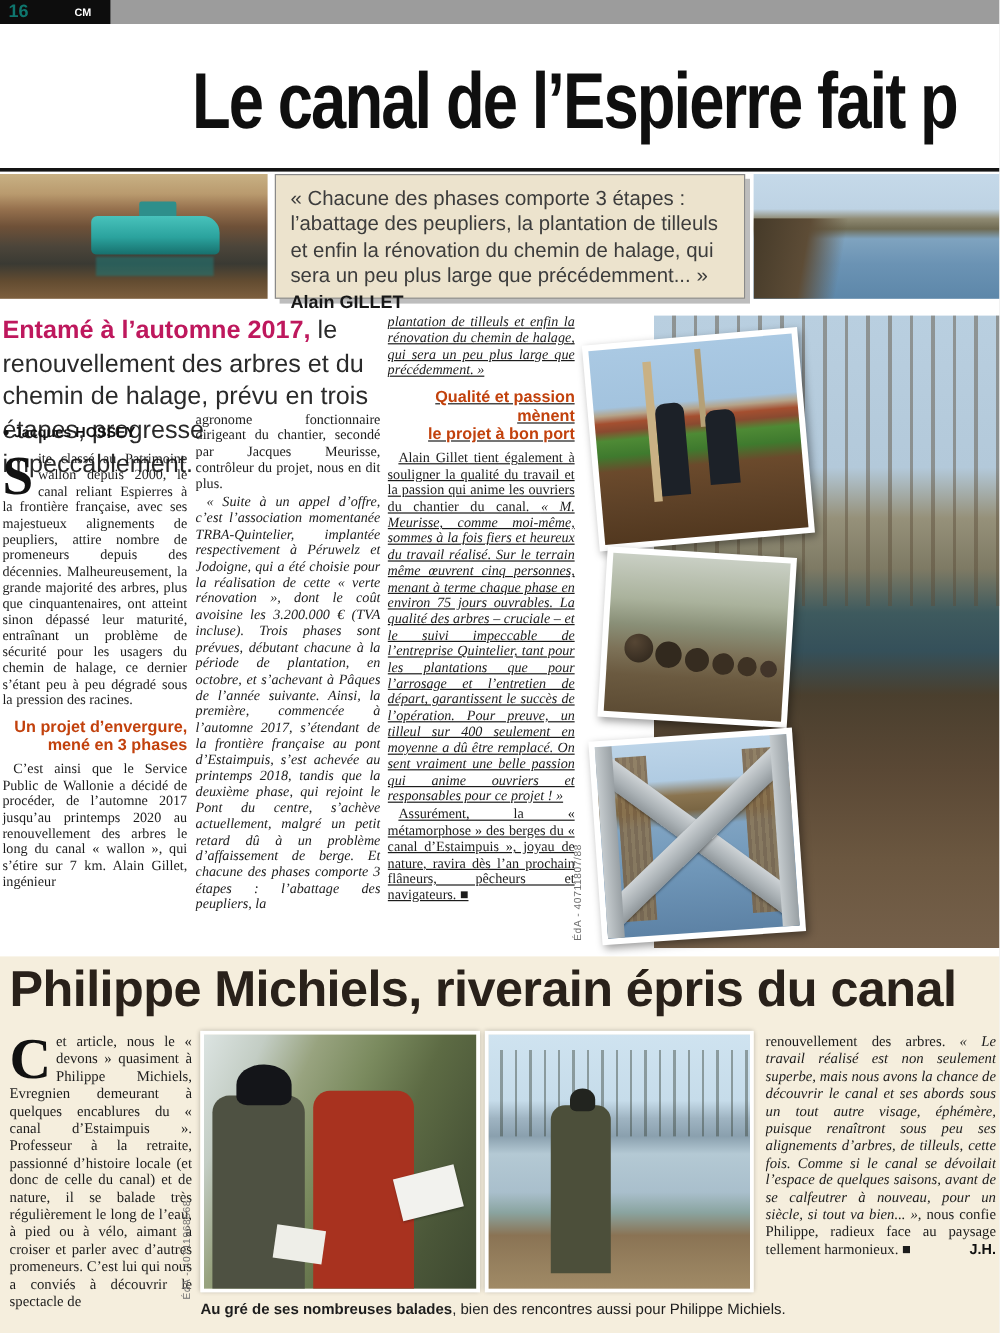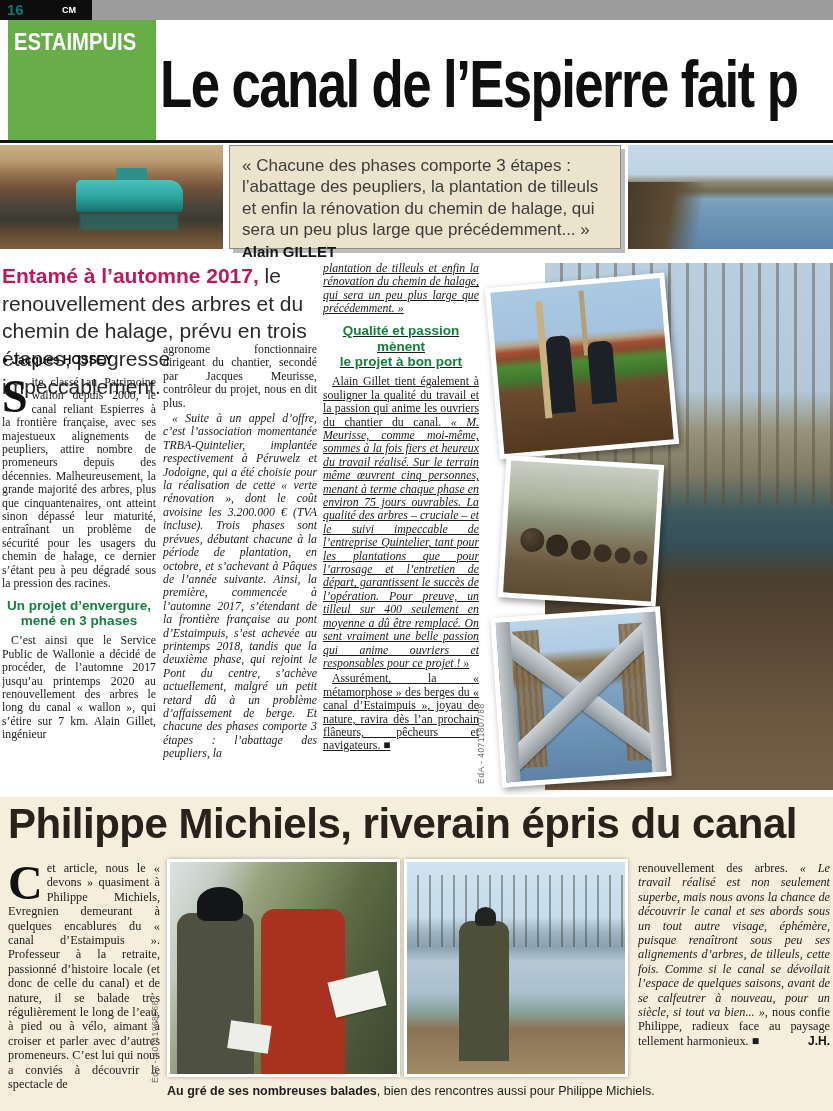--- a/index.html
+++ b/index.html
@@ -45,22 +45,22 @@
   .standfirst b { color:#be185d; }
   .byline { position:absolute; left:2px; top:353px; font:bold 12px "Liberation Sans", sans-serif; color:#111; }
   .byline .bullet { font-size:10px; vertical-align:1px; }
   .col { position:absolute; font-size:11.8px; line-height:13.4px; text-align:justify; overflow:hidden; color:#1c1c1c; }
   .col p { margin-bottom:2px; }
   .col .indent { text-indent:9px; }
   .col1 { left:2px;  top:376px; width:154px; height:416px; }
   .col2 { left:163px; top:343px; width:154px; height:448px; }
   .col3 { left:323px; top:262px; width:156px; height:530px;text-decoration:underline; }
   .dropcap { float:left; font-weight:bold; font-size:46px; line-height:37px; padding:2px 4px 0 0; color:#111; }
-  .subhead { font:bold 13.5px "Liberation Sans", sans-serif; line-height:1.18; color:#15803d;
-             margin:7px 0 5px; white-space:pre-line; text-align:center; }
+  .subhead { font:bold 13.5px "Liberation Sans", sans-serif; line-height:1.18; color:#c2410c;
+             margin:7px 0 5px; white-space:pre-line; text-align:right; }
   .it { font-style:italic; }
   
   .collage { position:absolute; left:488px; top:258px; width:345px; height:532px; }
   .collage-bg { position:absolute; left:57px; top:5px; width:288px; height:527px;
     background:linear-gradient(180deg,#b9cfe0 0%,#b3c9da 24%,#96917a 32%,#7e7a64 40%,#3e5a5e 47%,#35505a 53%,#4a3f2e 60%,#5a4835 72%,#6b5740 86%,#75604a 100%); }
   .collage-trees { position:absolute; left:0; top:0; width:100%; height:46%;
     background:repeating-linear-gradient(90deg, rgba(90,75,55,0) 0 15px, rgba(90,75,55,.45) 15px 18px); }
   .ov { position:absolute; background:#fff; padding:5px; box-shadow:2px 3px 7px rgba(0,0,0,.4); }
   .ov .inner { position:relative; width:100%; height:100%; overflow:hidden; }
   .ov1 { left:4px;  top:22px;  width:180px; height:172px; transform:rotate(-5deg); }
@@ -123,23 +123,20 @@
 
 <div class="page">
 
   <div class="topstrip">
     <div class="black">
       <span class="pagenum">16</span>
       <span class="edition">CM</span>
     </div>
   </div>
 
-  <div class="kicker-box">
-    <span class="kicker">ESTAIMPUIS</span>
-  </div>
   <div class="headline-wrap">
     <div class="headline">Le canal de l’Espierre fait p</div>
   </div>
   <div class="black-rule"></div>
 
   <div class="photo ph-barge">
     <div class="barge-cabin"></div>
     <div class="barge-hull"></div>
     <div class="barge-reflection"></div>
   </div>

